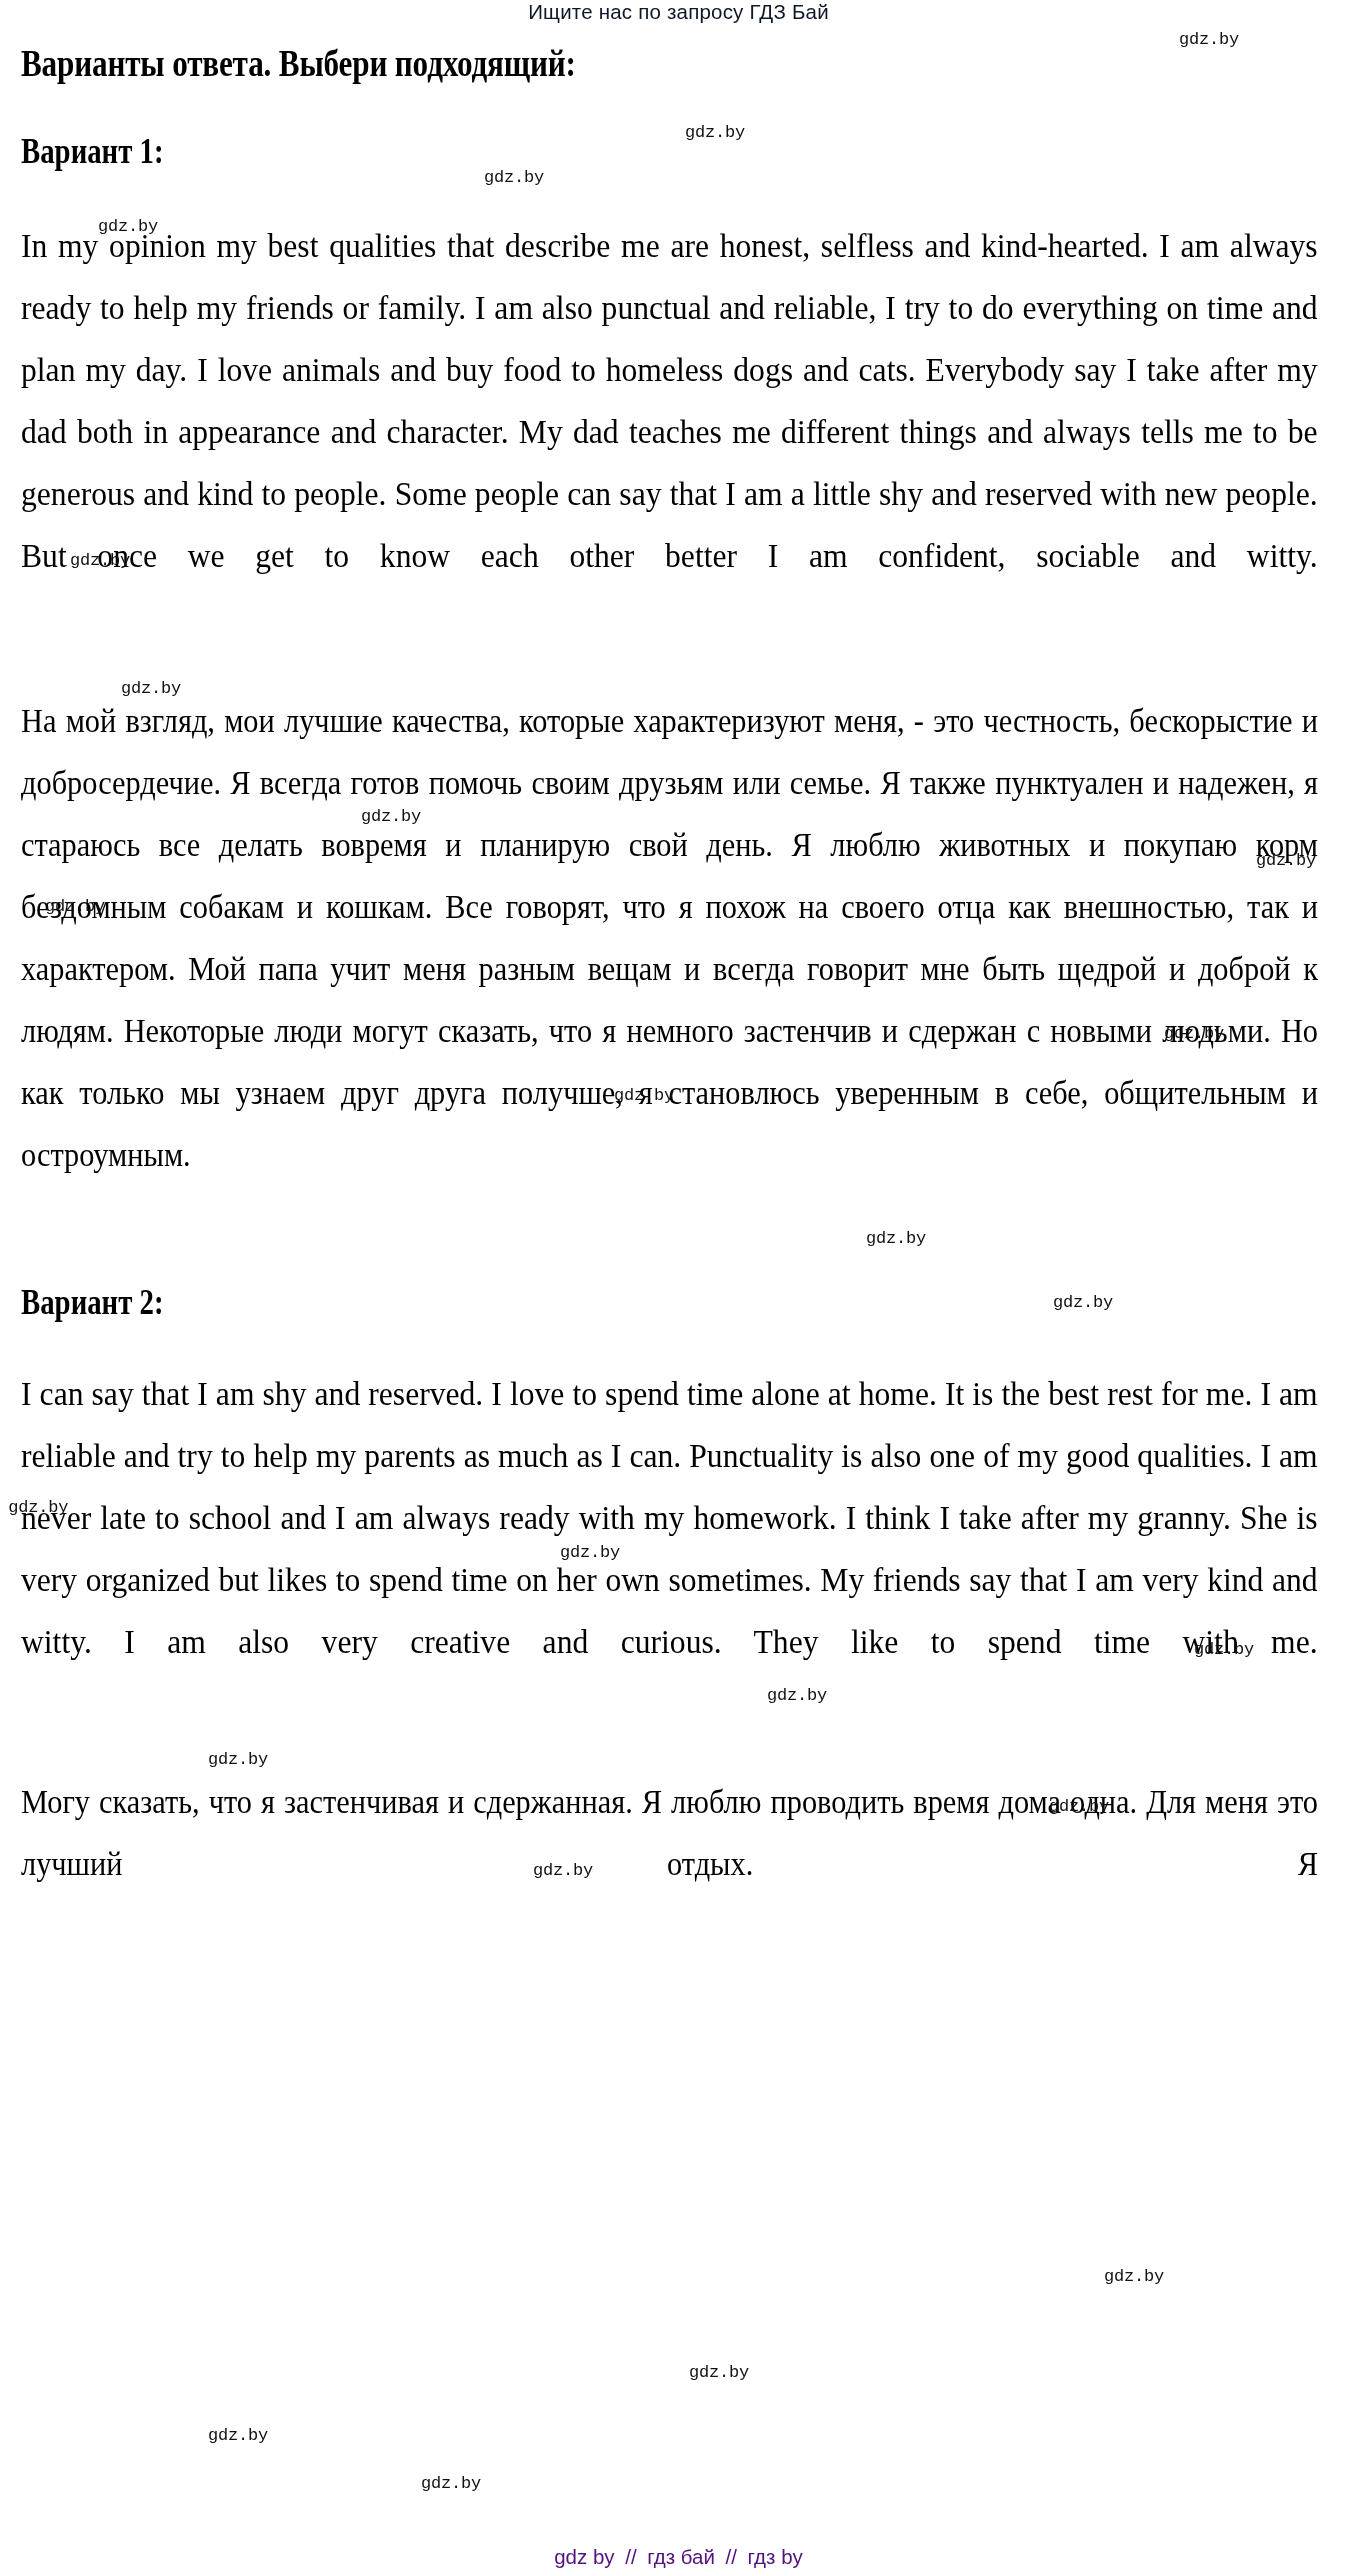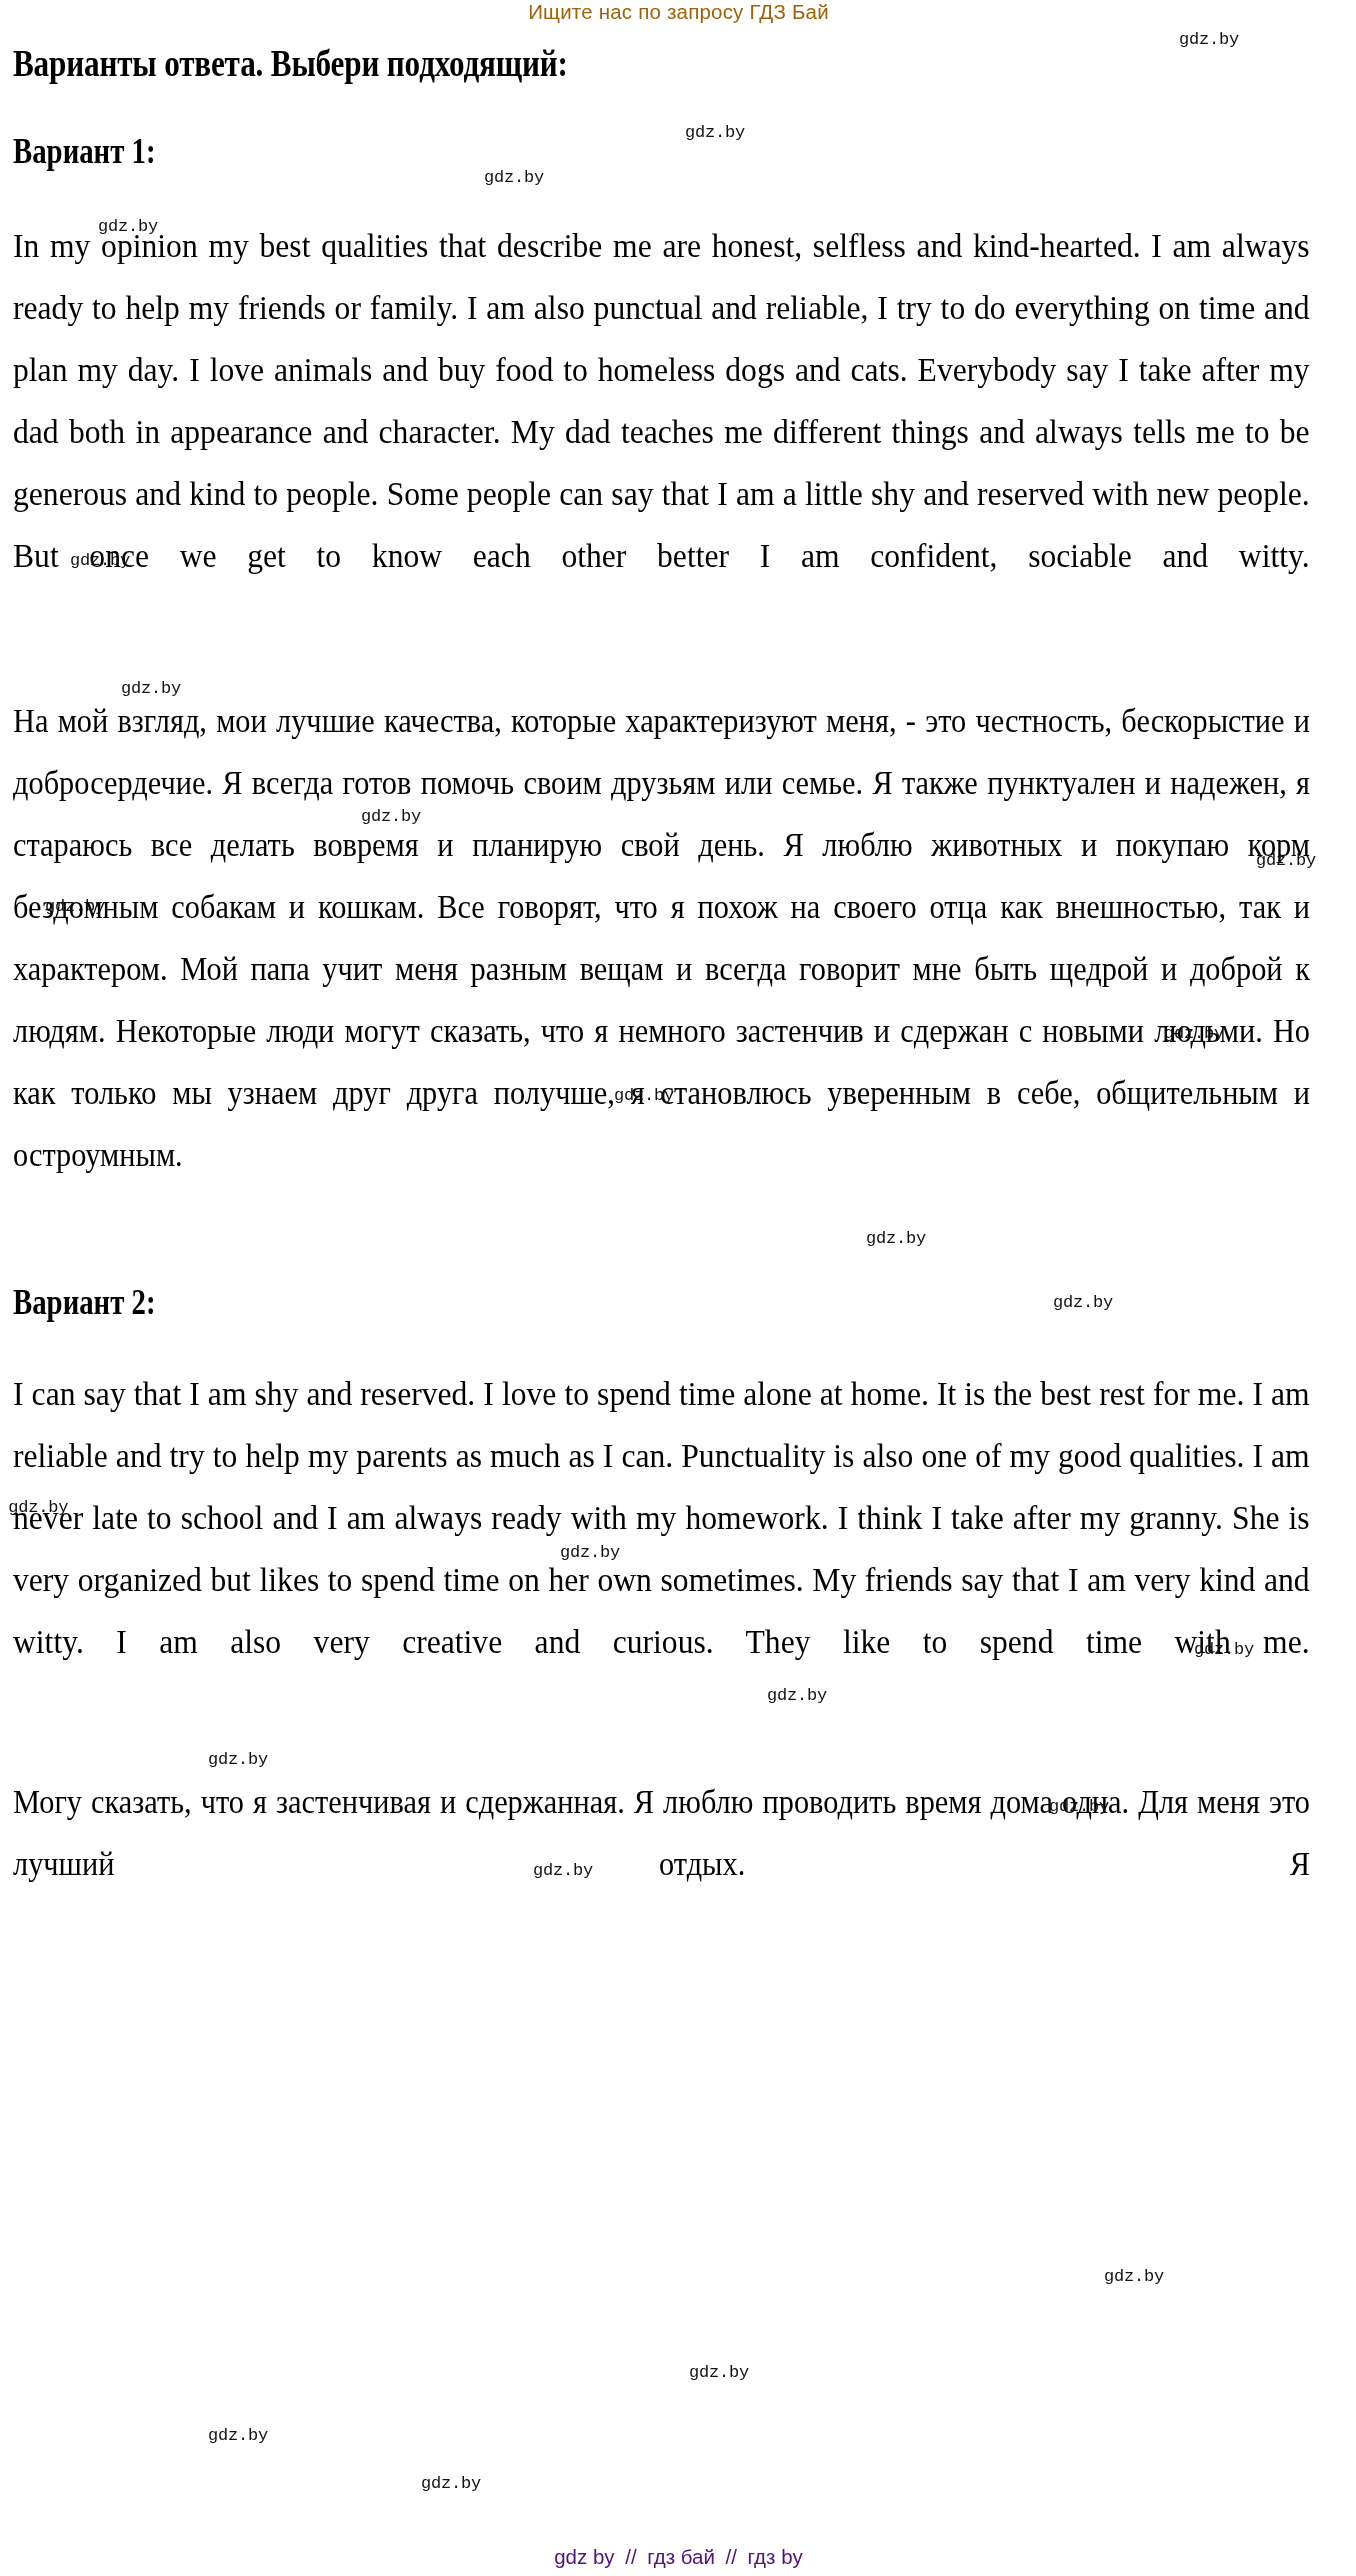--- a/index.html
+++ b/index.html
@@ -35,21 +35,21 @@
     font-size: 20.5px;
     font-weight: 500;
     color: #20c520;
     letter-spacing: 0.2px;
     white-space: nowrap;
   }
 
   
   .content {
     position: absolute;
-    left: 13px;
+    left: 21px;
     top: 44px;
     width: 1297px;
   }
 
   h1.doc-title {
     font-family: "Liberation Serif", "DejaVu Serif", serif;
     font-weight: bold;
     font-size: 38px;
     line-height: 1.05;
     margin: 0 0 0 0;
@@ -139,21 +139,21 @@
     white-space: nowrap;
     margin-top: 8px;
   }
   .footer-strip .sep { padding: 0 4.9px; }
 </style>
 </head>
 <body>
 
 <div class="page">
 
-  <div class="promo-banner" style="color: #a16207; text-align: center;">Ищите нас по запросу ГДЗ Бай</div>
+  <div class="promo-banner" style="color: #0f172a; text-align: center;">Ищите нас по запросу ГДЗ Бай</div>
 
   <div class="content">
 
     <h1 class="doc-title">Варианты ответа. Выбери подходящий:</h1>
 
     <div class="spacer-title-to-v1"></div>
 
     <h2 class="variant-heading">Вариант 1:</h2>
 
     <div class="spacer-v1-to-en"></div>

